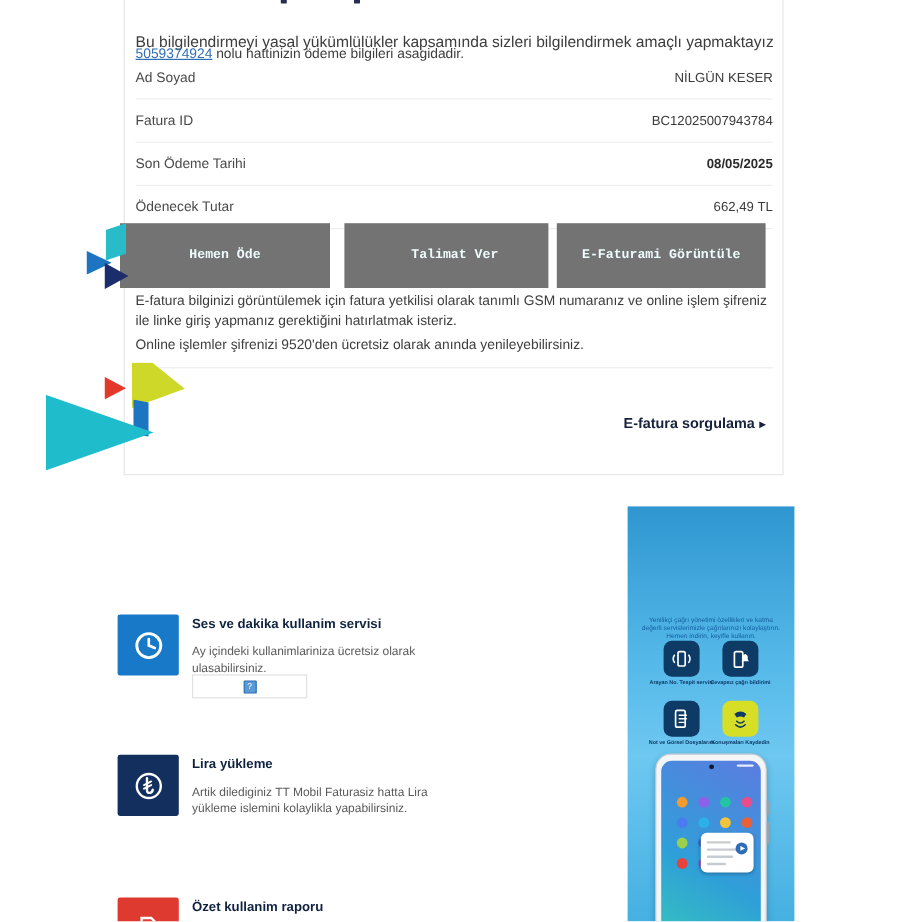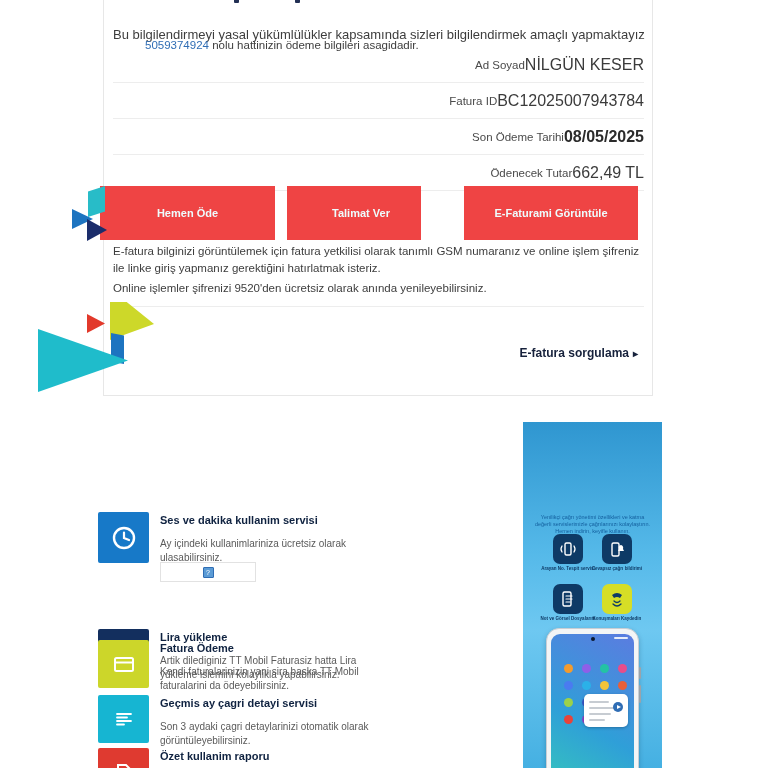--- a/index.html
+++ b/index.html
@@ -5,29 +5,29 @@
   html,body{margin:0;padding:0;}
   body{font-family:"Liberation Sans", sans-serif; background:#fff;}
   #stage{position:relative;width:768px;height:768px;overflow:hidden;background:#fff;}
 
   
   .card{position:absolute;left:103px;top:-14px;width:550px;height:410px;background:#fff;
         border:1px solid #e7e7e7;box-sizing:border-box;}
   .remnant{position:absolute;top:12px;width:5px;height:4px;background:#233054;border-radius:1px;}
   .intro{position:absolute;left:9px;top:40px;width:532px;font-size:13px;color:#3d3d3d;}
   .linkline{position:absolute;left:9px;top:52px;width:532px;font-size:11.5px;color:#3d3d3d;}
-  .linkline a{color:#2f6db4;cursor:pointer;margin-left:32px;}
+  .linkline a{color:#2f6db4;text-decoration:underline;cursor:pointer;}
   .fieldrows{position:absolute;left:9px;top:60px;width:531px;}
-  .frow{height:35px;border-bottom:1px solid #ededed;display:flex;align-items:center;justify-content:flex-end;}
+  .frow{height:35px;border-bottom:1px solid #ededed;display:flex;align-items:center;justify-content:space-between;}
   .frow .lbl{font-size:11.5px;color:#4a4a4a;}
-  .frow .val{font-size:16px;color:#3b3b3b;}
+  .frow .val{font-size:11px;color:#3b3b3b;}
   .frow .val.bold{font-weight:bold;color:#2b2b2b;}
   .btnrow{position:absolute;left:-4px;top:199px;width:540px;height:54px;}
-  .tealbtn{position:absolute;top:0;height:54px;background:#ef4444;border:none;color:#eefcfd;
-           font-family:Liberation Sans, sans-serif;font-size:11px;font-weight:bold;cursor:pointer;}
+  .tealbtn{position:absolute;top:0;height:54px;background:#737373;border:none;color:#eefcfd;
+           font-family:Liberation Mono, monospace;font-size:11px;font-weight:bold;cursor:pointer;}
   .note{position:absolute;left:9px;width:536px;font-size:11.5px;color:#3d3d3d;line-height:17px;}
   .divider{position:absolute;left:9px;width:531px;height:1px;background:#ededed;}
   .query{position:absolute;right:14px;top:359px;font-size:12px;font-weight:bold;color:#16213b;cursor:pointer;}
   .query .arrow{font-size:10px;margin-left:4px;color:#16213b;}
 
   
   .shape{position:absolute;z-index:6;}
   .tri-right{clip-path:polygon(0 0,0 100%,100% 50%);}
 
   
@@ -101,21 +101,21 @@
         <span class="val bold">08/05/2025</span>
       </div>
       <div class="frow">
         <span class="lbl">Ödenecek Tutar</span>
         <span class="val">662,49 TL</span>
       </div>
     </div>
 
     <div class="btnrow">
       <button class="tealbtn" style="left:0;width:175px;">Hemen Öde</button>
-      <button class="tealbtn" style="left:187px;width:134px;padding-left:20px;">Talimat Ver</button>
+      <button class="tealbtn" style="left:187px;width:170px;padding-left:20px;">Talimat Ver</button>
       <button class="tealbtn" style="left:364px;width:174px;">E-Faturami Görüntüle</button>
     </div>
 
     <div class="note" style="top:256px;">E-fatura bilginizi görüntülemek için fatura yetkilisi olarak tanımlı GSM numaranız ve online işlem şifreniz ile linke giriş yapmanız gerektiğini hatırlatmak isteriz.</div>
     <div class="note" style="top:293px;">Online işlemler şifrenizi 9520'den ücretsiz olarak anında yenileyebilirsiniz.</div>
 
     <div class="divider" style="top:319px;"></div>
 
     <div class="query"><span>E-fatura sorgulama</span><span class="arrow">▸</span></div>
   </div>
@@ -151,40 +151,21 @@
       <svg width="30" height="30" viewBox="0 0 30 30">
           <circle cx="15" cy="15" r="10" fill="none" stroke="#fff" stroke-width="2"></circle>
           <path d="M13.5 8.5 V19 c0 2.5 4.5 2.5 4.8-1" fill="none" stroke="#fff" stroke-width="2" stroke-linecap="round"></path>
           <path d="M11 14.2 L17 11.2 M11 17.2 L17 14.2" stroke="#fff" stroke-width="1.6" stroke-linecap="round"></path>
         </svg>
     </div>
     <div class="svc-title">Lira yükleme</div>
     <div class="svc-desc">Artik dilediginiz TT Mobil Faturasiz hatta Lira yükleme islemini kolaylikla yapabilirsiniz.</div>
   </div>
 
-  <div class="svc-item" style="top:640px;height:52px;">
-    <div class="svc-icon" style="background:#ccd62a;height:48px;">
-      <svg width="30" height="30" viewBox="0 0 30 30">
-          <rect x="6" y="9" width="18" height="13" rx="1.5" fill="none" stroke="#fff" stroke-width="2"></rect>
-          <path d="M6 13.5 H24" stroke="#fff" stroke-width="2"></path>
-        </svg>
-    </div>
-    <div class="svc-title">Fatura Ödeme</div>
-    <div class="svc-desc">Kendi faturalarinizin yani sira baska TT Mobil faturalarini da ödeyebilirsiniz.</div>
-  </div>
-
-  <div class="svc-item" style="top:695px;height:52px;">
-    <div class="svc-icon" style="background:#16b5d2;height:48px;">
-      <svg width="30" height="30" viewBox="0 0 30 30">
-          <path d="M8 10 H22 M8 13.5 H18 M8 17 H22 M8 20.5 H15" stroke="#fff" stroke-width="1.8" stroke-linecap="round"></path>
-        </svg>
-    </div>
-    <div class="svc-title">Geçmis ay çagri detayi servisi</div>
-    <div class="svc-desc">Son 3 aydaki çagri detaylarinizi otomatik olarak görüntüleyebilirsiniz.</div>
-  </div>
+
 
   <div class="svc-item" style="top:748px;height:20px;">
     <div class="svc-icon" style="background:#df3a30;height:48px;">
       <svg width="30" height="30" viewBox="0 0 30 30">
           <path d="M9 8 h8 l4 4 v10 h-12 z" fill="none" stroke="#fff" stroke-width="2"></path>
         </svg>
     </div>
     <div class="svc-title">Özet kullanim raporu</div>
   </div>
 

